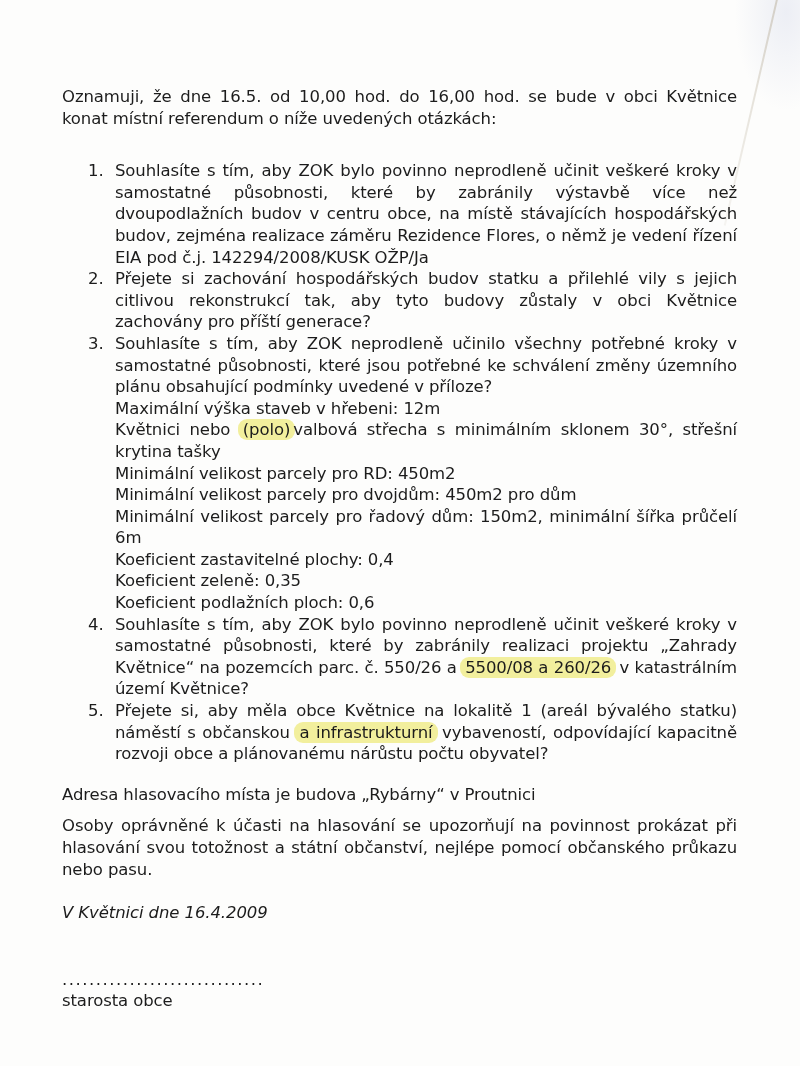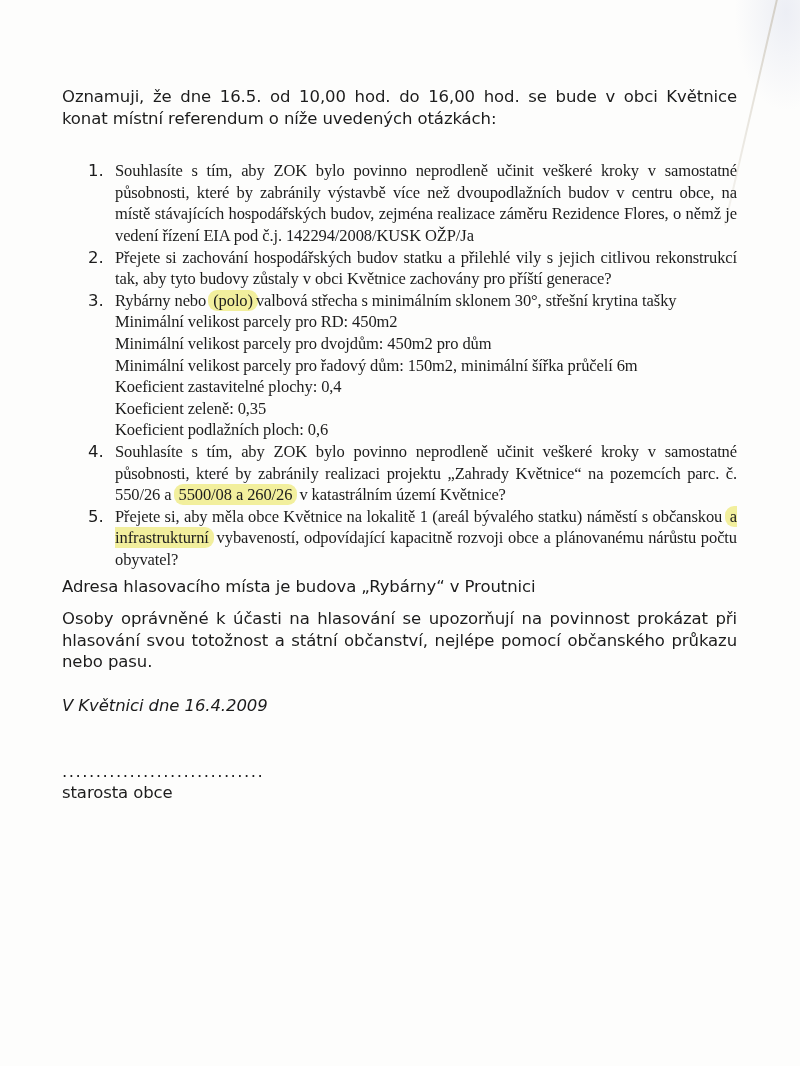--- a/index.html
+++ b/index.html
@@ -61,28 +61,28 @@
     counter-increment: q;
     position: relative;
     padding-left: 27px;
   }
   ol.questions > li::before {
     content: counter(q) ".";
     position: absolute;
     left: 0;
     top: 0;
   }
-  .q-par { text-align: justify; font-family: Liberation Serif, serif; }
+  .q-par { text-align: justify; }
   .hl {
     background: #f2ef9d;
     border-radius: 9px;
     padding: 1px 5px;
     margin: 12px -2px;
   }
-  .address-par { margin-top: 6px; }
+  .address-par { margin-top: 19px; }
   .notice-par  { margin-top: 10px; }
   .date-par    { margin-top: 22px; font-style: italic; }
   .signature-block { margin-top: 47px; }
   .sig-dots {
     letter-spacing: 1.5px;
     line-height: 18px;
     font-size: 16.5px;
   }
   .sig-role { line-height: 24px; }
 </style>
@@ -98,21 +98,23 @@
     <p class="intro">Oznamuji, že dne 16.5. od 10,00 hod. do 16,00 hod. se bude v obci Květnice konat místní referendum o níže uvedených otázkách:</p>
 
     <ol class="questions">
         <li>
           <div class="q-par"><span>Souhlasíte s tím, aby ZOK bylo povinno neprodleně učinit veškeré kroky v samostatné působnosti, které by zabránily výstavbě více než dvoupodlažních budov v centru obce, na místě stávajících hospodářských budov, zejména realizace záměru Rezidence Flores, o němž je vedení řízení EIA pod č.j. 142294/2008/KUSK OŽP/Ja</span></div>
         </li>
         <li>
           <div class="q-par"><span>Přejete si zachování hospodářských budov statku a přilehlé vily s jejich citlivou rekonstrukcí tak, aby tyto budovy zůstaly v obci Květnice zachovány pro příští generace?</span></div>
         </li>
         <li>
-          <div class="q-par"><span>Rybárny nebo </span><span class="hl">(polo)</span><span>valbová střecha s minimálním sklonem 30°, střešní krytina tašky</span></div>
+          <div class="q-par"><span>Souhlasíte s tím, aby ZOK neprodleně učinilo všechny potřebné kroky v samostatné působnosti, které jsou potřebné ke schválení změny územního plánu obsahující podmínky uvedené v příloze?</span></div>
+          <div class="q-par"><span>Maximální výška staveb v hřebeni: 12m</span></div>
+          <div class="q-par"><span>Květnici nebo </span><span class="hl">(polo)</span><span>valbová střecha s minimálním sklonem 30°, střešní krytina tašky</span></div>
           <div class="q-par"><span>Minimální velikost parcely pro RD: 450m2</span></div>
           <div class="q-par"><span>Minimální velikost parcely pro dvojdům: 450m2 pro dům</span></div>
           <div class="q-par"><span>Minimální velikost parcely pro řadový dům: 150m2, minimální šířka průčelí 6m</span></div>
           <div class="q-par"><span>Koeficient zastavitelné plochy: 0,4</span></div>
           <div class="q-par"><span>Koeficient zeleně: 0,35</span></div>
           <div class="q-par"><span>Koeficient podlažních ploch: 0,6</span></div>
         </li>
         <li>
           <div class="q-par"><span>Souhlasíte s tím, aby ZOK bylo povinno neprodleně učinit veškeré kroky v samostatné působnosti, které by zabránily realizaci projektu „Zahrady Květnice“ na pozemcích parc. č. 550/26 a </span><span class="hl">5500/08 a 260/26</span><span> v katastrálním území Květnice?</span></div>
         </li>

